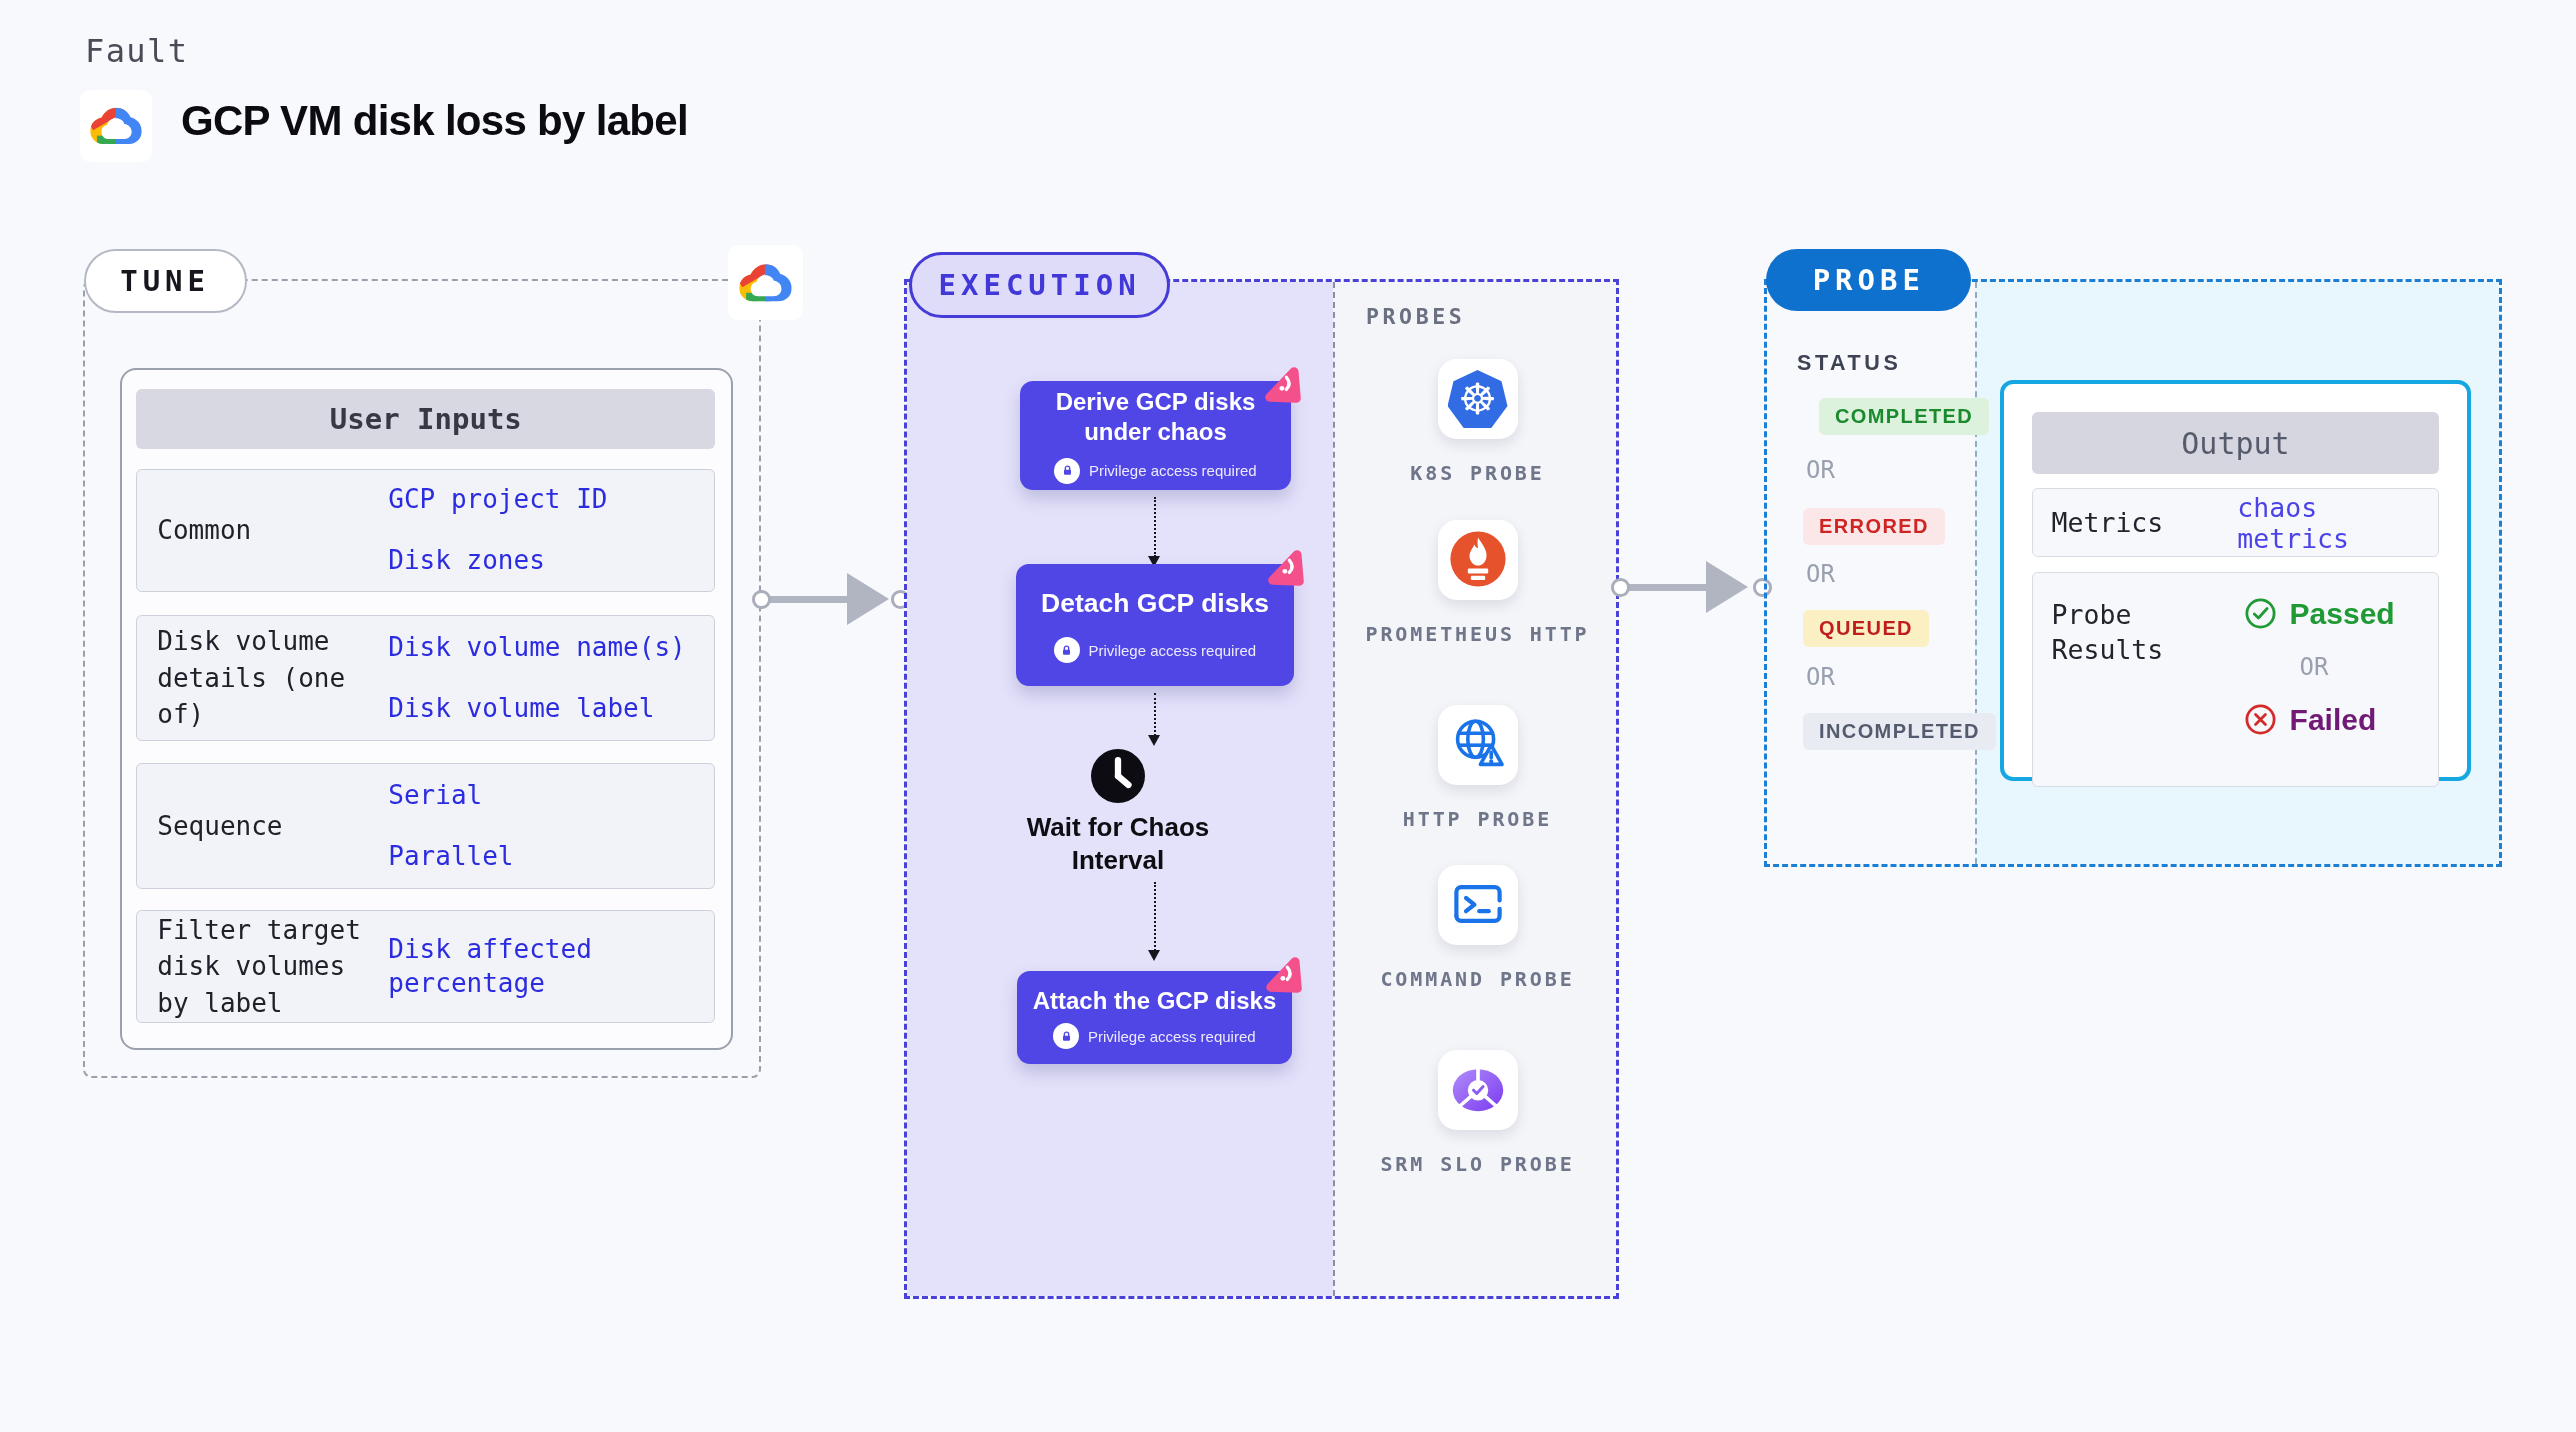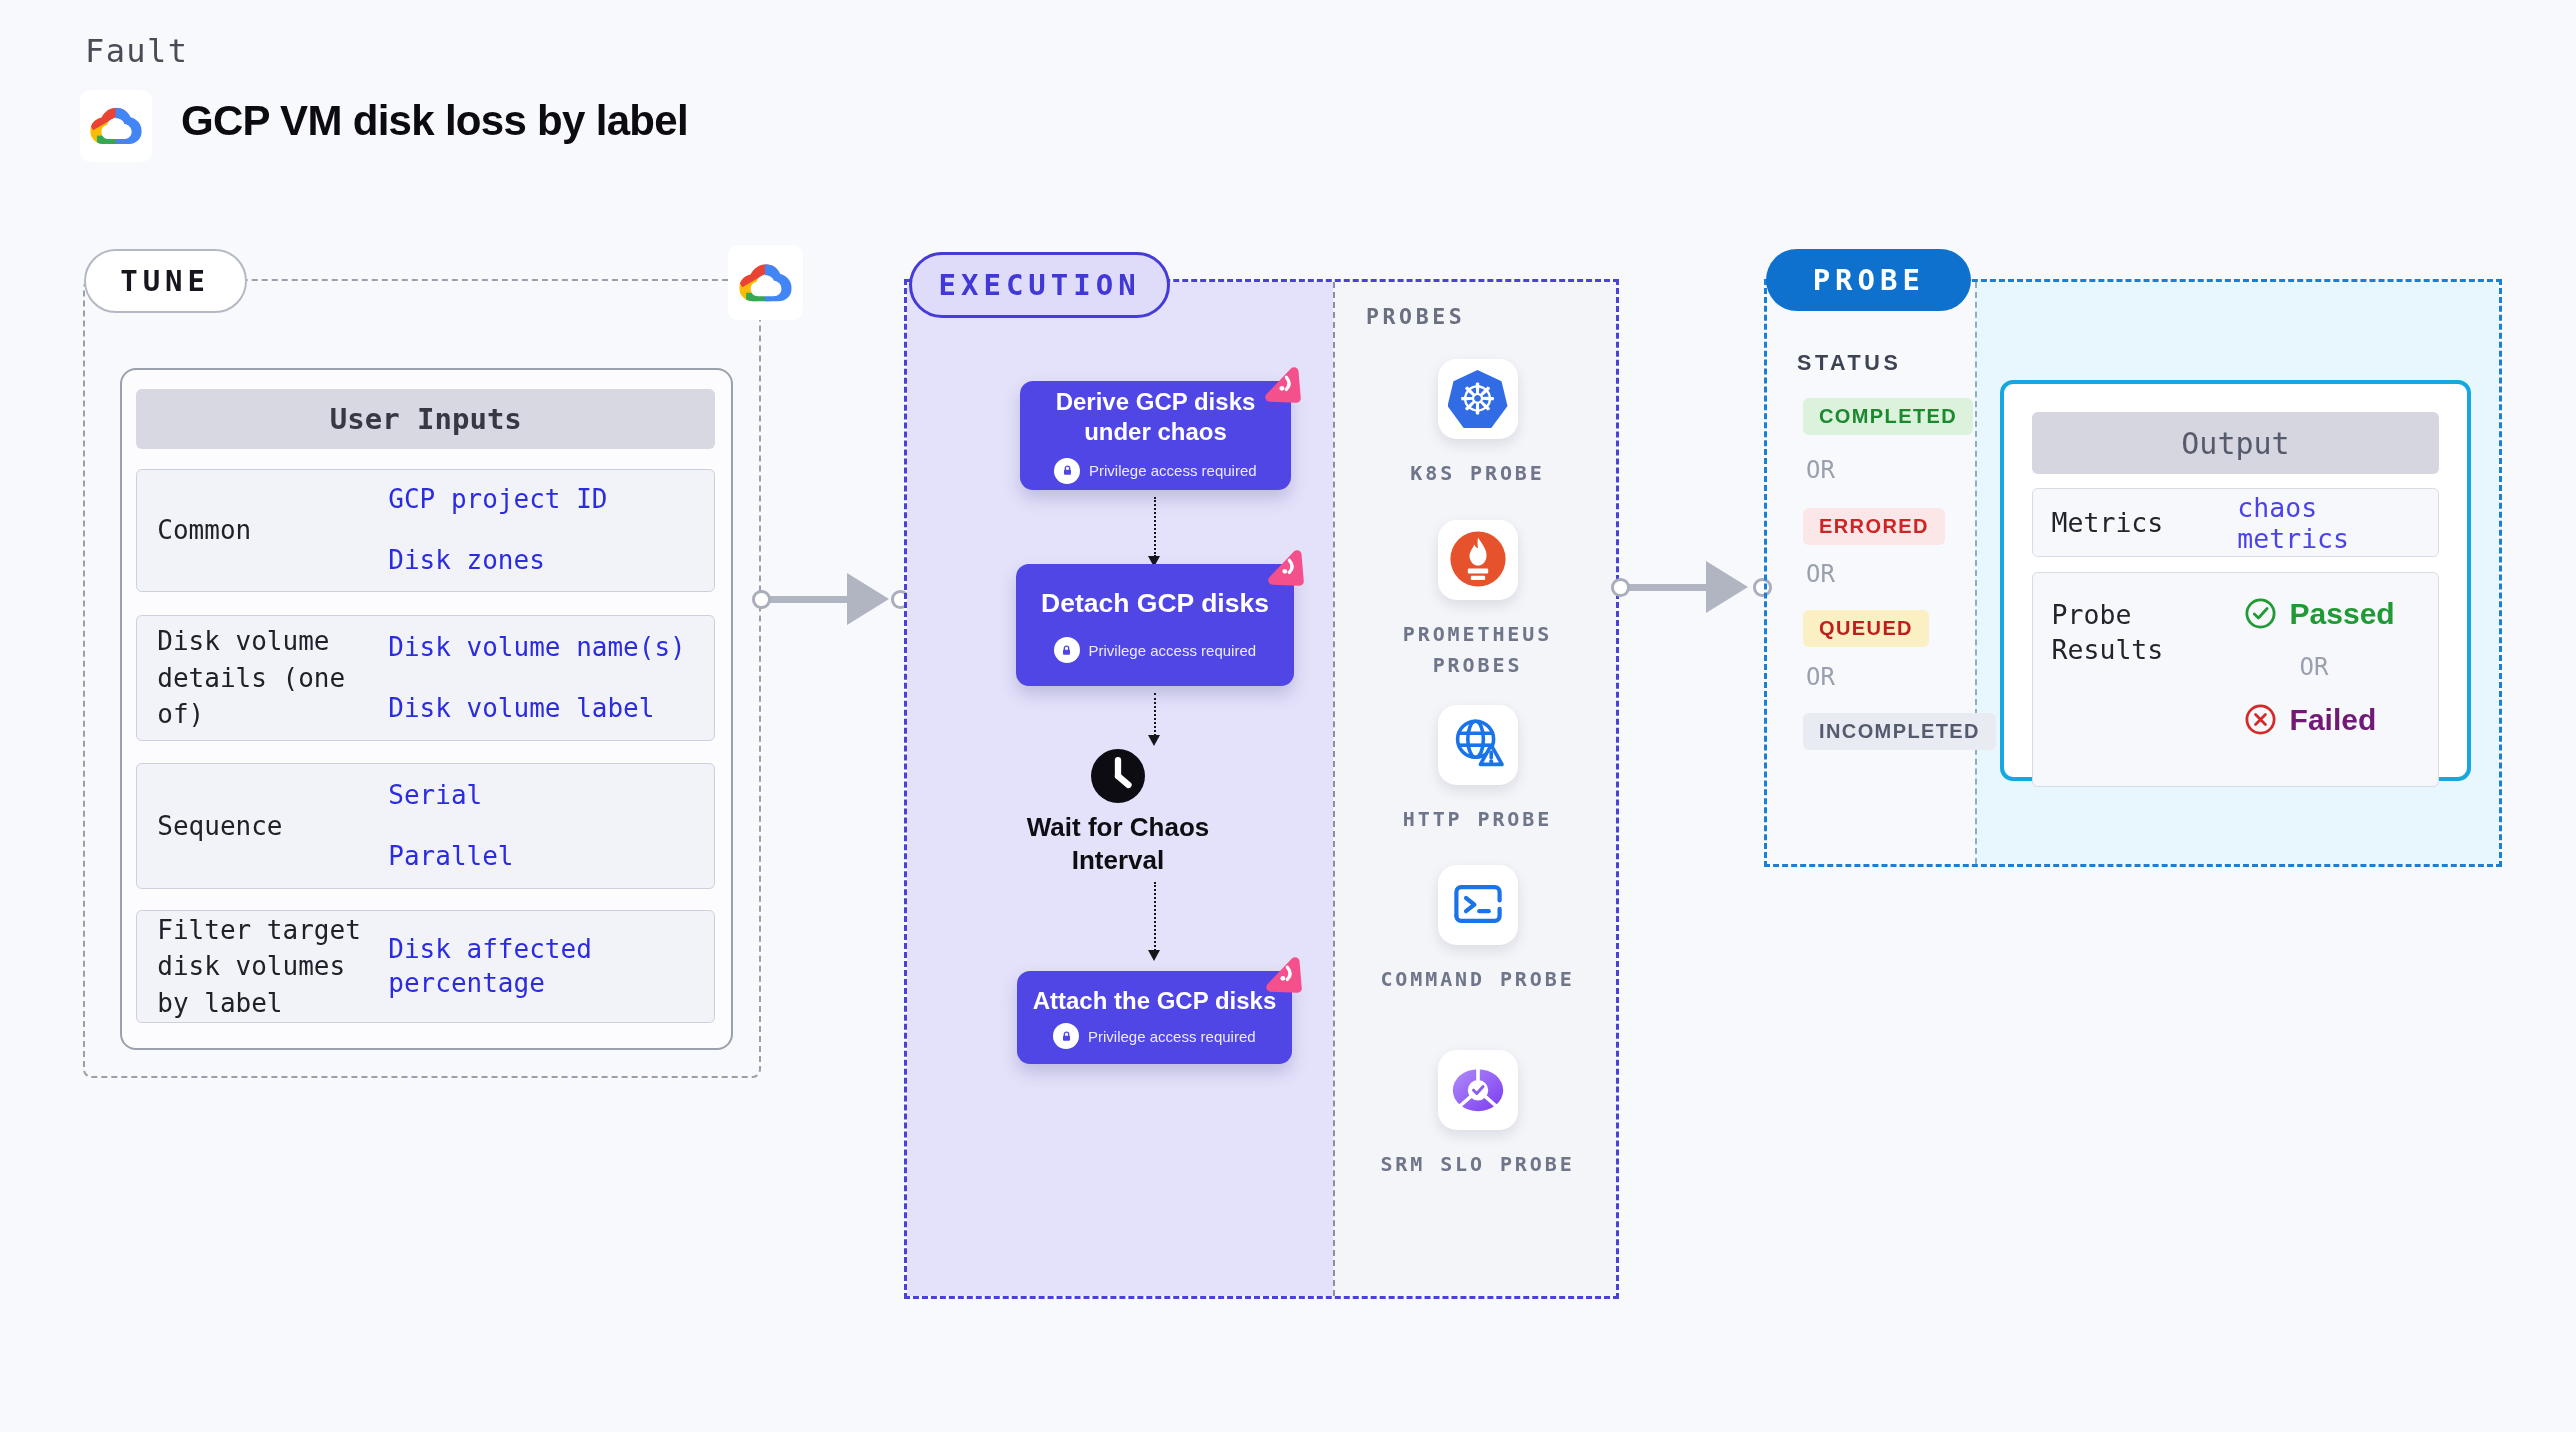--- a/index.html
+++ b/index.html
@@ -108,21 +108,21 @@
 
   
   .result-box{left:1764px;top:279px;width:738px;height:588px;
     border:3.6px dashed #1c7fd6;box-sizing:border-box;}
   .result-fill{position:absolute;left:208px;top:0;bottom:0;right:0;background:#e8f6fd;
     border-left:2.1px dashed #90abc2;}
   .status-title{position:absolute;left:30px;top:69px;font-size:21.5px;font-weight:bold;
     letter-spacing:3.6px;color:#3d4352;}
   .badge{position:absolute;left:36px;padding:7.2px 16px;border-radius:5.7px;
     font-size:20px;font-weight:bold;letter-spacing:1.4px;}
-  .b-completed{top:116px;background:#ddf2dc;color:#1b8a2f;}
+  .b-completed{top:116px;background:#ddf2dc;color:#1b8a2f;margin-left:16px;}
   .b-errored{top:226px;background:#fbe7e7;color:#cf2424;}
   .b-queued{top:328px;background:#faf0c4;color:#c01d1d;}
   .b-incompleted{top:431px;background:#e9ebf2;color:#555b6e;}
   .or-txt{position:absolute;left:39px;font-size:24px;color:#9aa0af;}
   .or1{top:174px;} .or2{top:278px;} .or3{top:381px;}
 
   .output-card{position:absolute;left:233px;top:98px;width:471px;height:401px;
     background:#ffffff;border:4.3px solid #15a7e1;border-radius:13px;box-sizing:border-box;padding:28px;}
   .out-head{height:62px;background:#d6d6e0;border-radius:5.7px;
     display:flex;align-items:center;justify-content:center;
@@ -320,21 +320,21 @@
     <div class="tile">
       <span>
         <svg width="60" height="60" viewBox="0 0 100 100">
           <circle cx="50" cy="50" r="46" fill="#e6522c"></circle>
           <path fill="#ffffff" d="M50 14 C58 27 66 35 64 47 C63 55 57 61 50 61 C43 61 37 55 36 47 C35 39 41 33 44 26 C46 31 49 33 50 31 C49 26 49 20 50 14 Z"></path>
           <rect x="33" y="66" width="34" height="8" rx="2" fill="#ffffff"></rect>
           <rect x="38" y="78" width="24" height="7" rx="2" fill="#ffffff"></rect>
         </svg>
       </span>
     </div>
-    <div class="plabel mono">PROMETHEUS PROBES</div>
+    <div class="plabel mono">PROMETHEUS HTTP</div>
   </div>
 
   <div class="probe probe3">
     <div class="tile">
       <span>
         <svg width="60" height="60" viewBox="0 0 100 100">
           <g stroke="#1a73e8" stroke-width="6" fill="none">
             <circle cx="46" cy="42" r="30"></circle>
             <ellipse cx="46" cy="42" rx="13" ry="30"></ellipse>
             <path d="M17 32 H75"></path>

